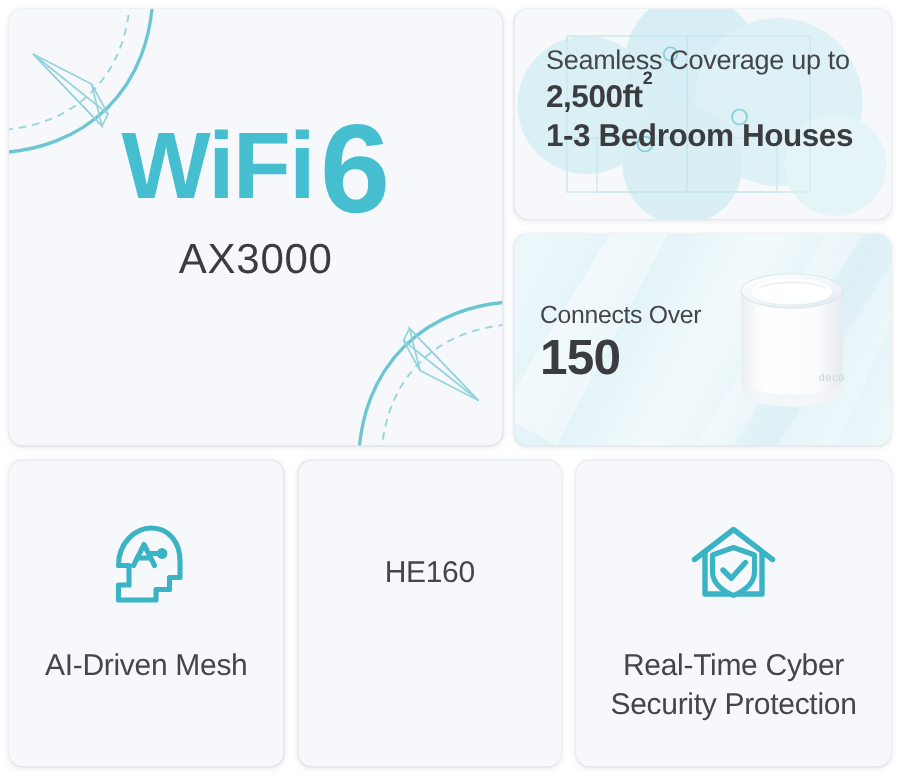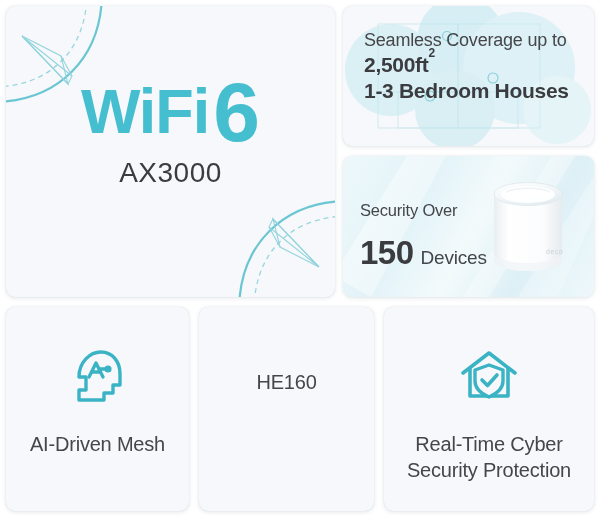--- a/index.html
+++ b/index.html
@@ -124,21 +124,21 @@
   }
   .dev-l1 {
     font-size: 16.5px;
     color: #44464a;
     letter-spacing: -0.2px;
     line-height: 1.1;
   }
   .dev-l2 {
     display: flex;
     align-items: baseline;
-    margin-top: 17px;
+    margin-top: 2px;
   }
   .dev-num {
     font-size: 33px;
     font-weight: bold;
     color: #3b3c40;
     letter-spacing: -0.5px;
     line-height: 1;
   }
   .dev-unit {
     font-size: 19px;
@@ -281,24 +281,23 @@
 
       <ellipse cx="52" cy="22.5" rx="27" ry="8.5" fill="#ffffff" opacity="0.95"></ellipse>
       <path d="M 30 20 C 40 15 66 15 74 20" fill="none" stroke="#eef3f6" stroke-width="1.4"></path>
 
       <path d="M 18 80 A 34 11 0 0 0 86 80 L 86 88 A 34 11 0 0 1 18 88 Z" fill="#f0f4f6" opacity="0.7"></path>
 
       <text x="70" y="82" font-family="'Liberation Sans', sans-serif" font-size="7" fill="#c8d2d8" letter-spacing="0.5">deco</text>
     </svg>
 
     <div class="dev-text">
-      <div class="dev-l1">Security Over</div>
+      <div class="dev-l1">Connects Over</div>
       <div class="dev-l2">
         <span class="dev-num">150</span>
-        <span class="dev-unit">Devices</span>
       </div>
     </div>
   </div>
 
   <div class="card feature-card" id="feature-0">
     <div class="feature-icon">
       <svg width="56" height="58" viewBox="0 0 56 58">
         <g fill="none" stroke="#3ab3c4" stroke-width="3.4" stroke-linejoin="round" stroke-linecap="round">
           <path d="M 9 30 C 9 15 20 5 31 5 C 42 5 50 14 50 27 L 50 38 L 43 38 L 43 46 L 34 46 L 34 53 L 9 53 L 9 43 L 16 43 L 16 30 Z"></path>
           <path d="M 19 30 L 26 16 L 33 30"></path>

